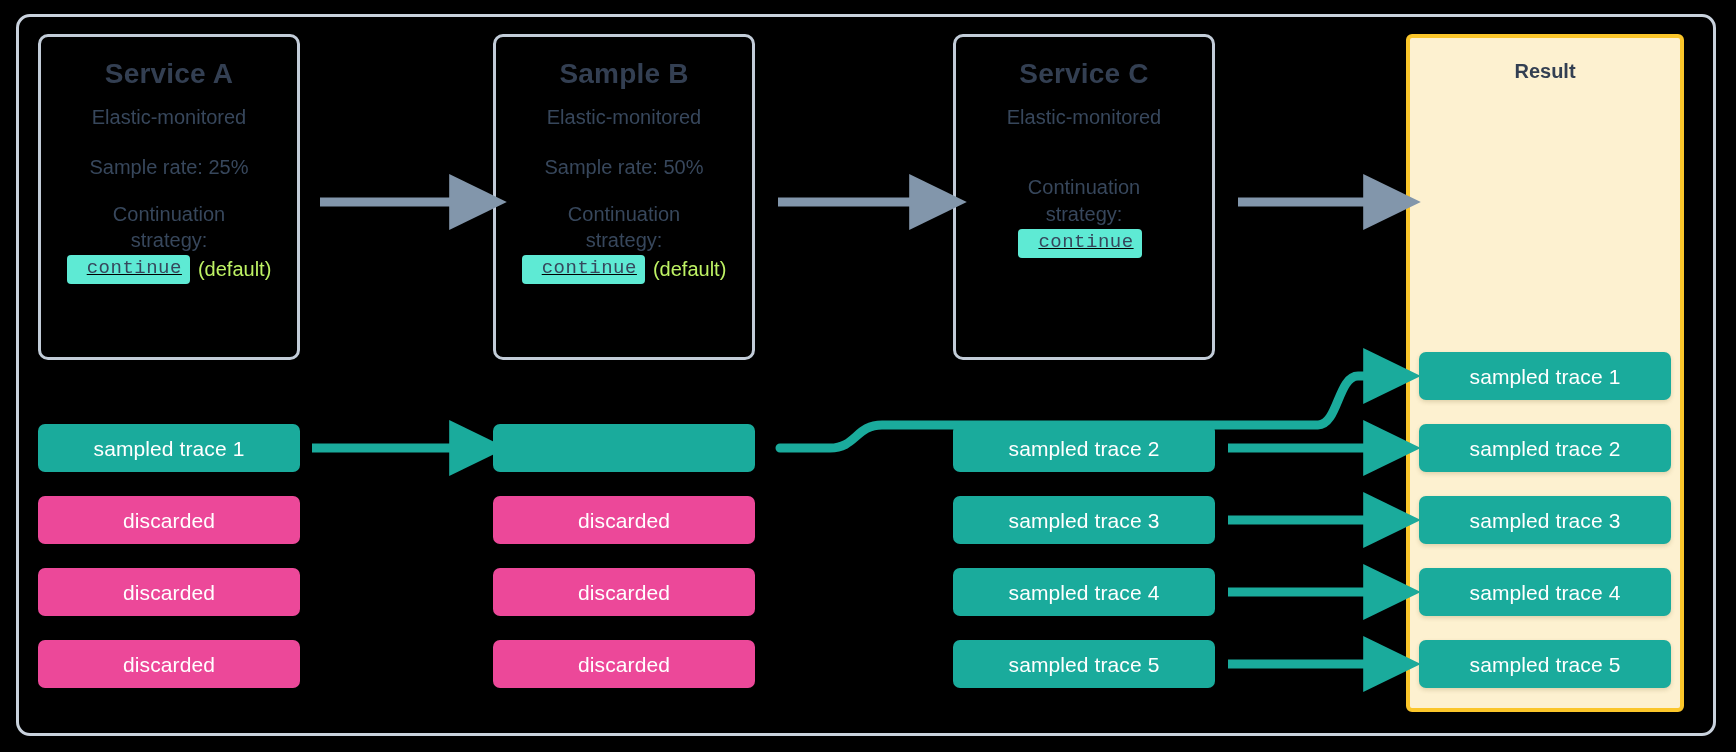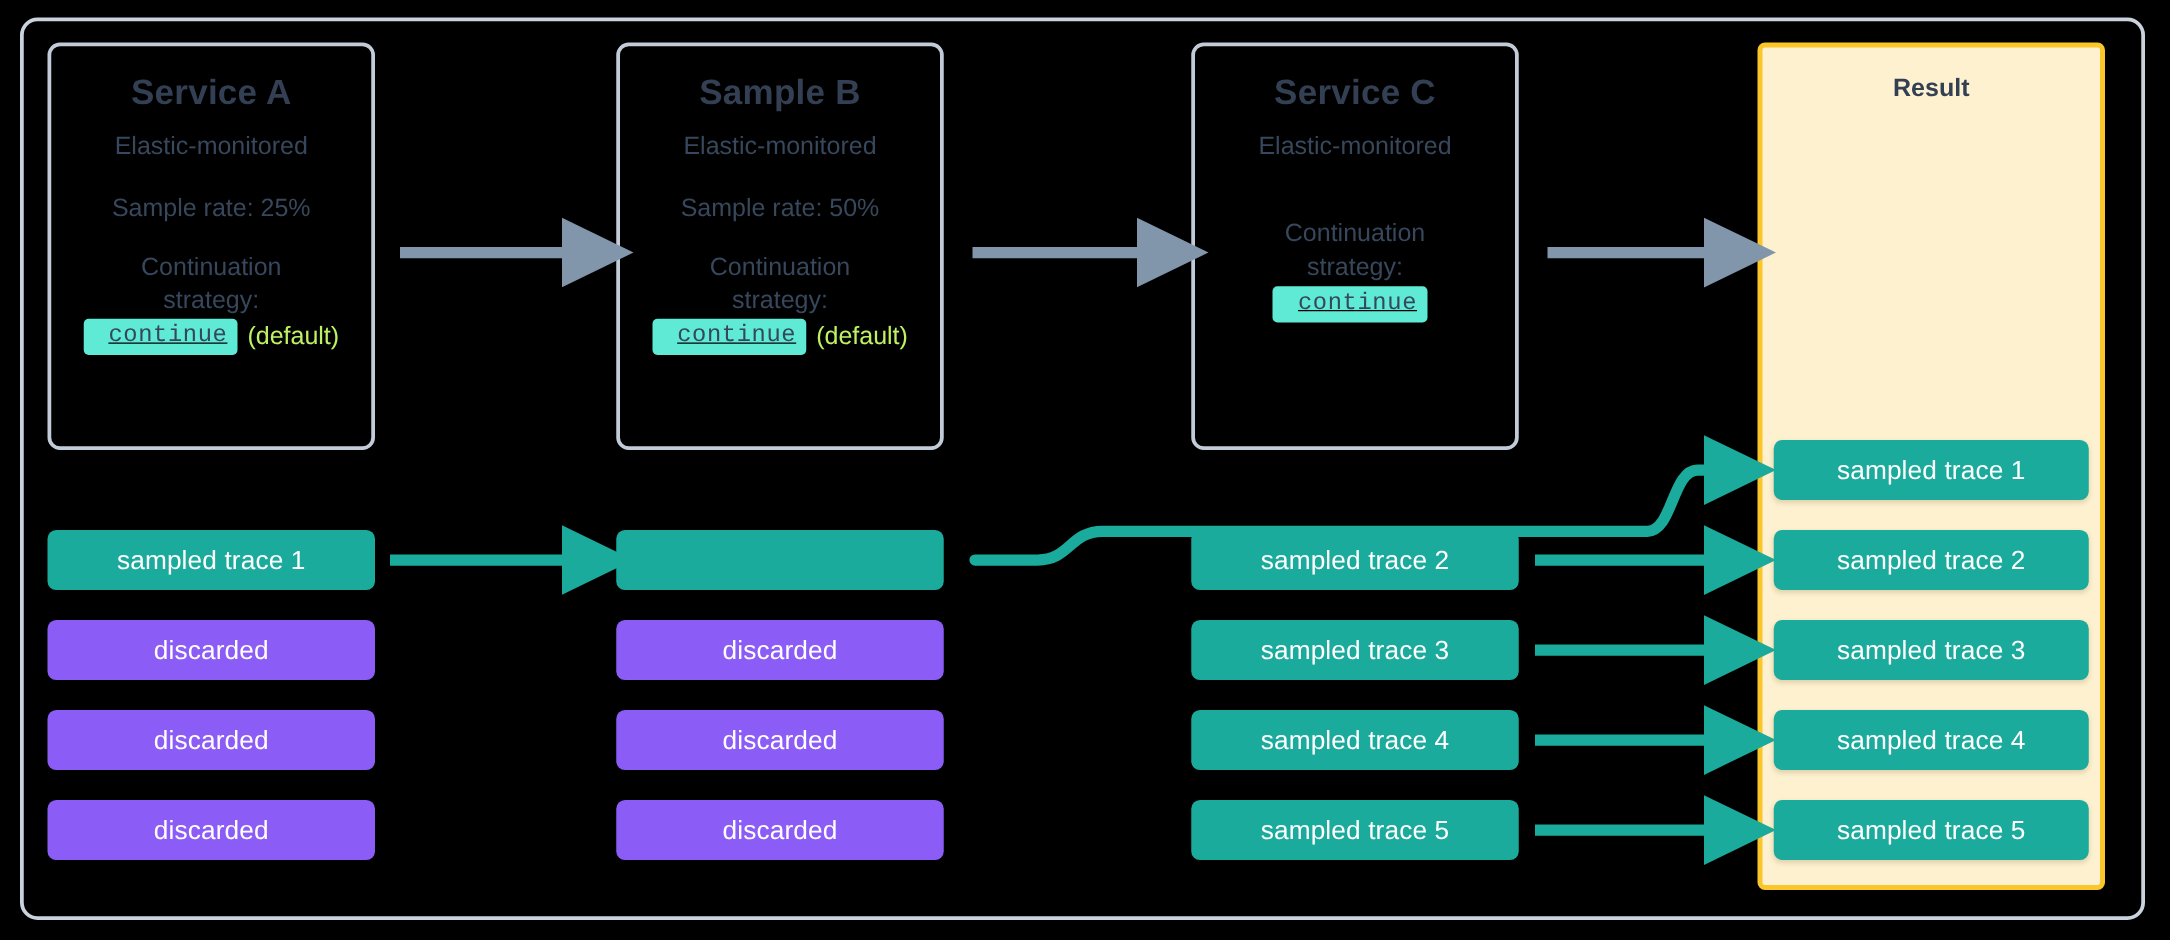--- a/index.html
+++ b/index.html
@@ -109,21 +109,21 @@
     border-radius: 7px;
     color: #ffffff;
     font-size: 21px;
     display: flex;
     align-items: center;
     justify-content: center;
     line-height: 1;
     letter-spacing: 0.1px;
   }
   .pill.sampled { background: #1aab9c; }
-  .pill.discarded { background: #8b5cf6; }
+  .pill.discarded { background: #ec4899; }
   .pill.in-result { box-shadow: 0 2px 4px rgba(120,100,40,0.22); }
 
   
   #wires {
     position: absolute;
     left: 0;
     top: 0;
     width: 1736px;
     height: 752px;
     pointer-events: none;

